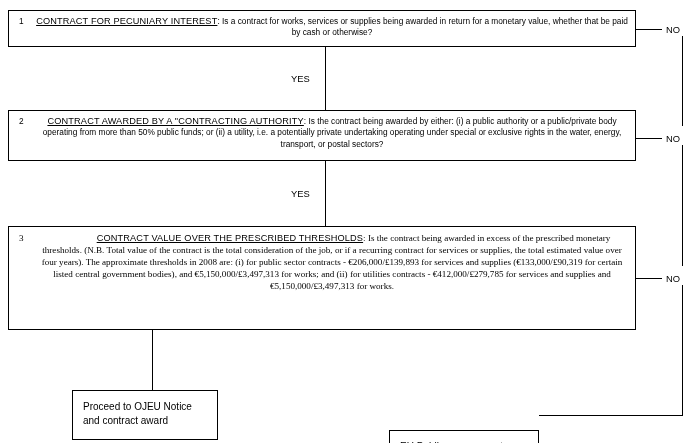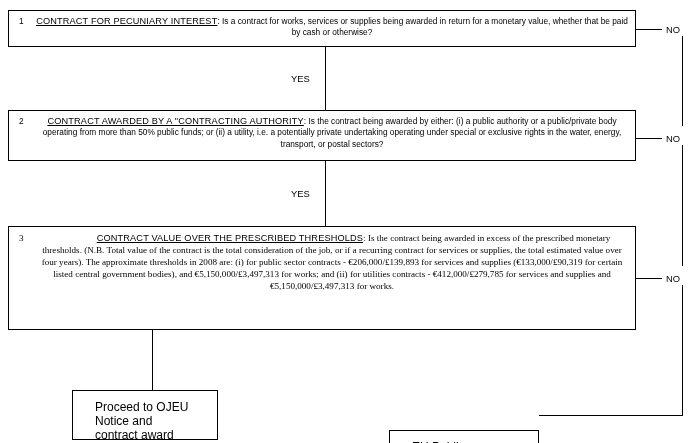--- a/index.html
+++ b/index.html
@@ -73,23 +73,23 @@
     line-height: 12px;
   }
   .serif-q .q-title {
     font-family: "Liberation Sans", sans-serif;
     font-size: 9.2px;
     letter-spacing: 0.15px;
     margin-left: 43px;
   }
 
   .outcome-box {
-    padding: 9px 22px;
+    padding: 9px 10px;
     font-family: "Liberation Sans", sans-serif;
-    font-size: 12px;
+    font-size: 10px;
     line-height: 14px;
   }
 
   .label {
     position: absolute;
     font-family: "Liberation Sans", sans-serif;
     font-size: 9.4px;
     line-height: 11px;
     color: #000000;
     white-space: nowrap;

